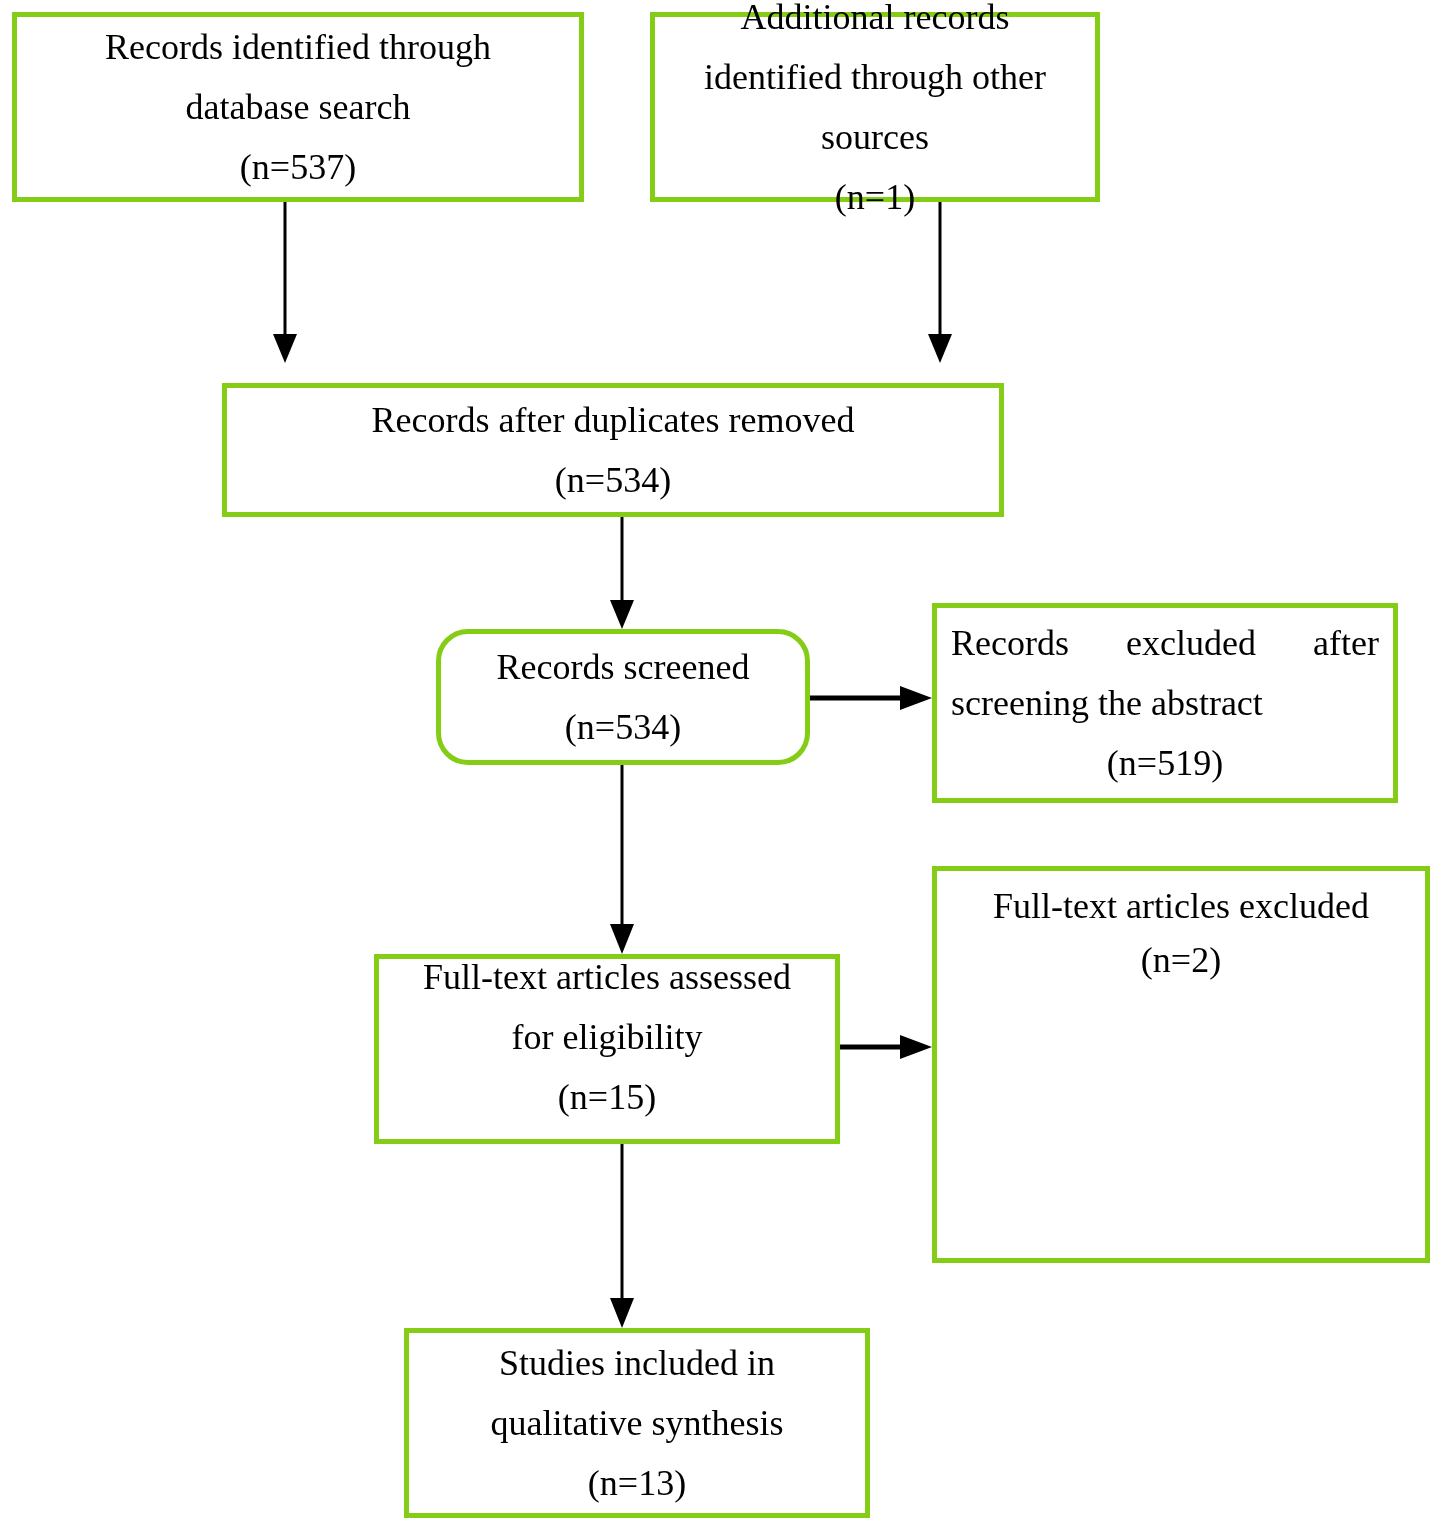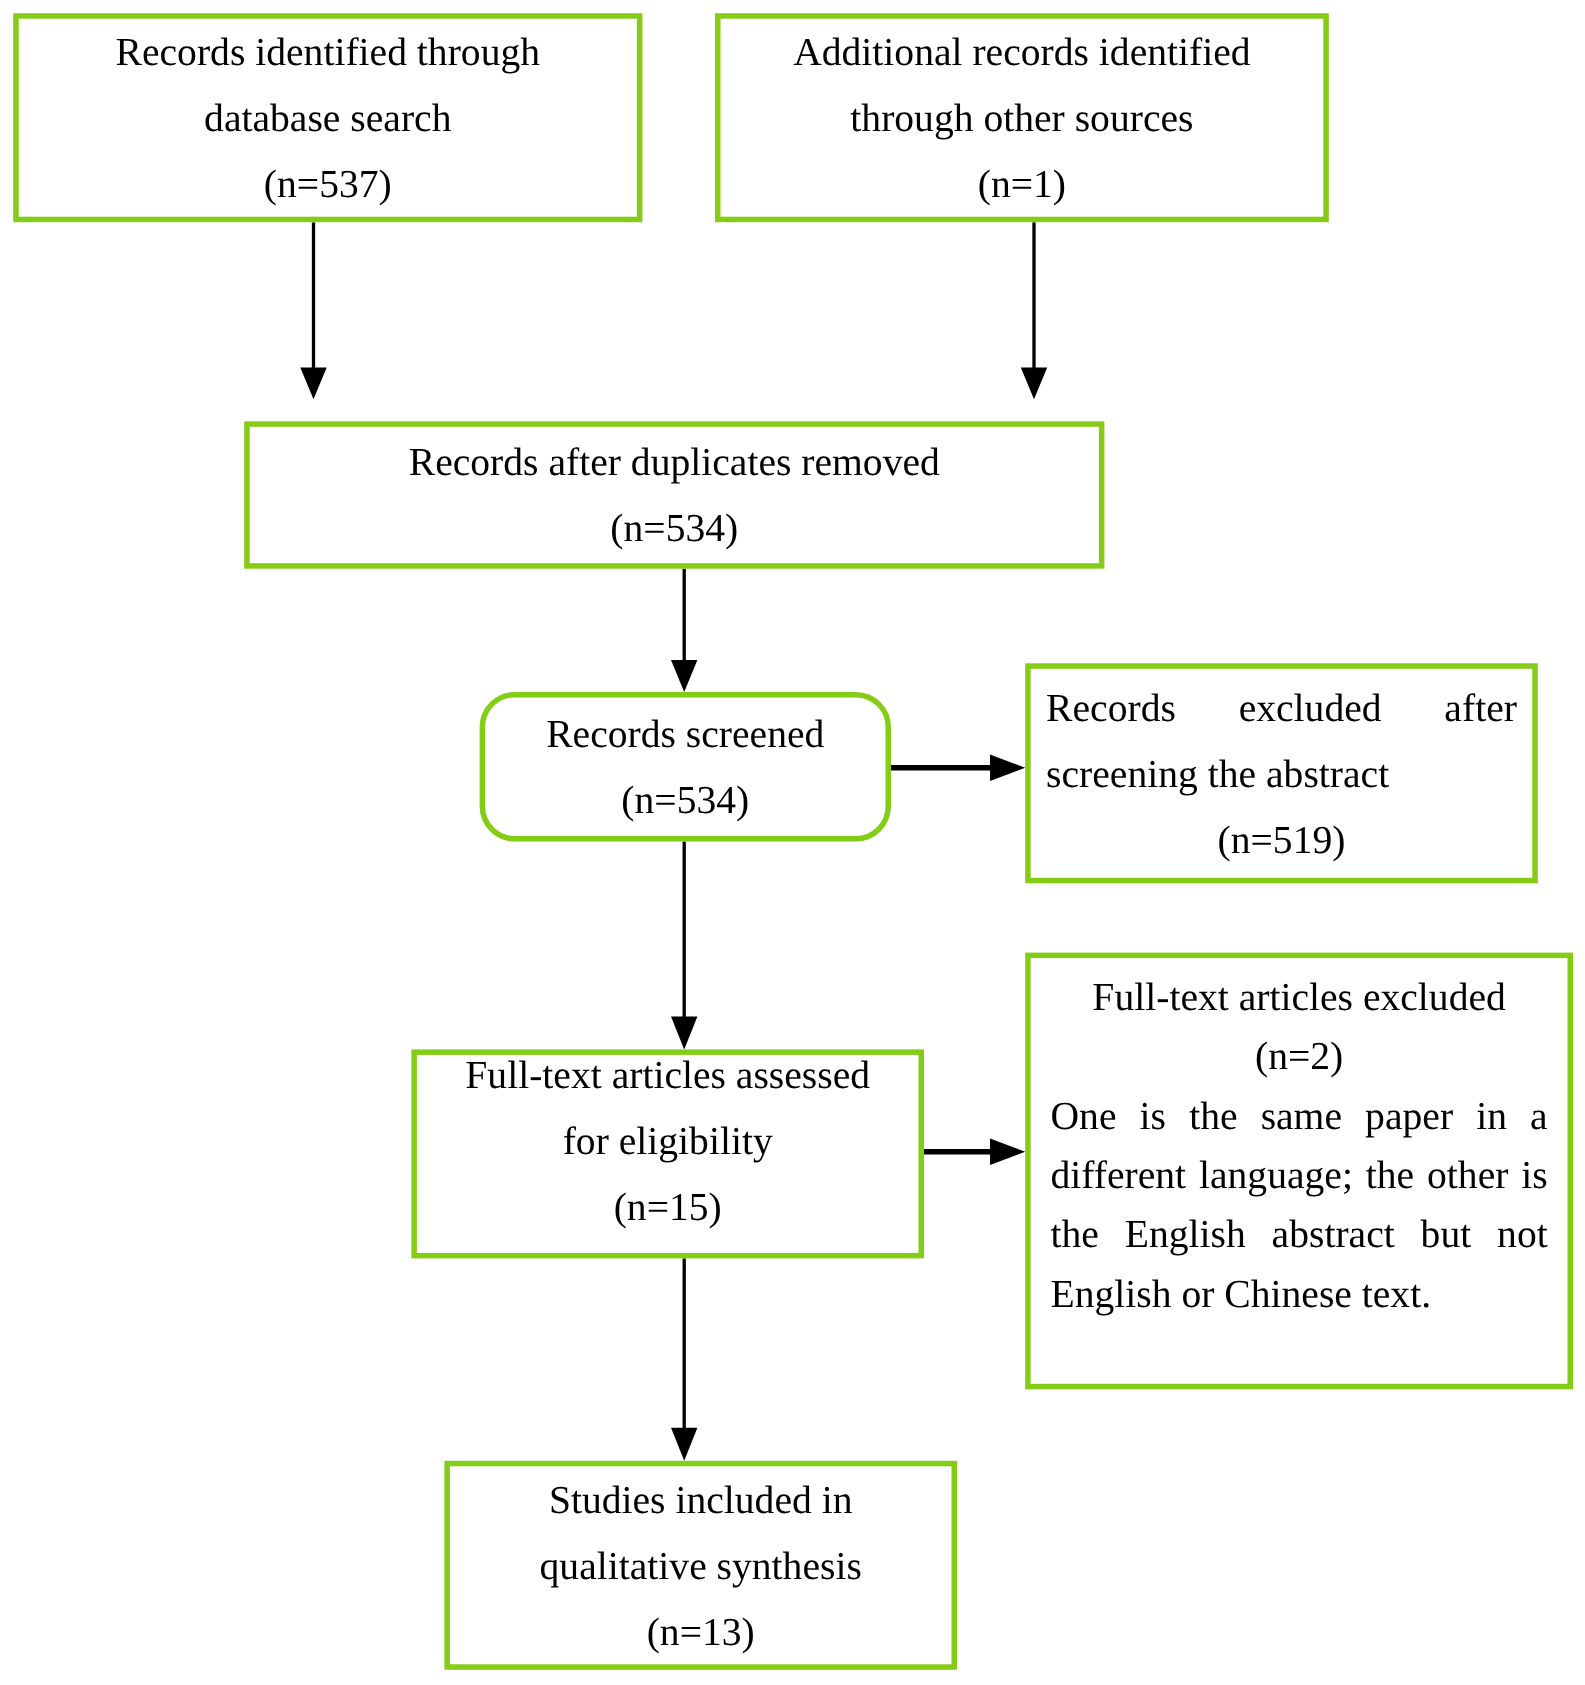--- a/index.html
+++ b/index.html
@@ -44,21 +44,21 @@
     justify-content: center;
     text-align: center;
     font-size: 36px;
     line-height: 60px;
   }
   .box .label { display: block; }
   .box .count { display: block; text-align: center; }
   .box .note  { display: block; text-align: justify; }
 
   .box.identified   { left: 12px;  top: 12px;   width: 572px; height: 190px; padding: 0 40px; }
-  .box.additional   { left: 650px; top: 12px;   width: 558px; height: 190px; padding: 0 40px; }
+  .box.additional   { left: 650px; top: 12px;   width: 450px; height: 190px; padding: 0 40px; }
   .box.duplicates   { left: 222px; top: 383px;  width: 782px; height: 134px; padding: 0 20px; }
   .box.screened     { left: 436px; top: 629px;  width: 374px; height: 136px; padding: 0 12px; border-radius: 32px; }
   .box.excl-screen  { left: 932px; top: 603px;  width: 466px; height: 200px; padding: 0 14px; }
   .box.excl-screen .label { text-align: justify; }
   .box.fulltext     { left: 374px; top: 954px;  width: 466px; height: 190px; padding: 12px 30px; justify-content: flex-end; }
   .box.excl-full    { left: 932px; top: 866px;  width: 498px; height: 397px; padding: 0 18px;
                       font-size: 36px; line-height: 54px; justify-content: flex-start; padding-top: 8px; align-items: center; }
   .box.included     { left: 404px; top: 1328px; width: 466px; height: 190px; padding: 0 32px; }
 </style>
 </head>
@@ -123,21 +123,20 @@
   </div>
 
   <div class="box fulltext">
     <span class="label">Full-text articles assessed for eligibility</span>
     <span class="count">(n=15)</span>
   </div>
 
   <div class="box excl-full">
     <span class="label">Full-text articles excluded</span>
     <span class="count">(n=2)</span>
-    <span class="note">One is the same paper in a different language; the other is the English abstract but not English or Chinese text.</span>
   </div>
 
   <div class="box included">
     <span class="label">Studies included in qualitative synthesis</span>
     <span class="count">(n=13)</span>
   </div>
 
 </div>
 
 </body></html>

